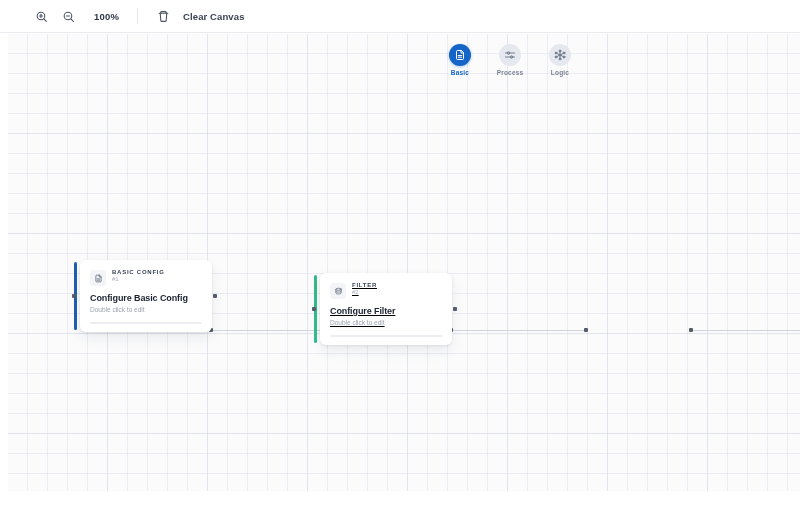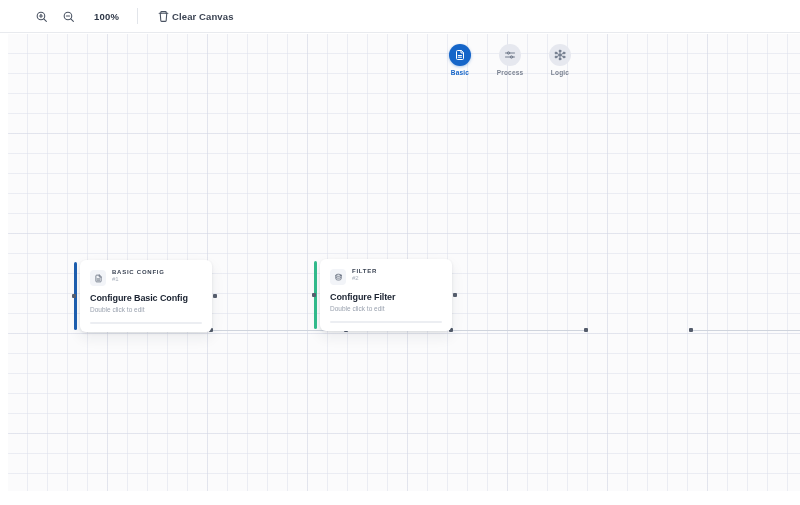--- a/index.html
+++ b/index.html
@@ -24,21 +24,21 @@
     background: #ffffff;
     border-bottom: 1px solid #e8eaee;
     display: flex;
     align-items: center;
     padding-left: 28px;
     gap: 0;
   }
   .tb-btn {
     display: flex;
     align-items: center;
-    gap: 2px;
+    gap: 13px;
     height: 24px;
     padding: 0 7px;
     border-radius: 4px;
     cursor: pointer;
     color: #3c4453;
     font-size: 9.5px;
     font-weight: 600;
     letter-spacing: .1px;
     white-space: nowrap;
     background: transparent;
@@ -339,21 +339,21 @@
         <span class="node-meta">
           <span class="node-type">BASIC CONFIG</span>
           <span class="node-id">#1</span>
         </span>
       </div>
       <div class="node-title">Configure Basic Config</div>
       <div class="node-sub">Double click to edit</div>
       <div class="node-bar"></div>
     </div>
 
-    <div class="node" style="left:312px; top:225px;">
+    <div class="node" style="left:312px; top:239px;text-decoration:underline;">
       <span class="node-accent" style="background:#31b98a;"></span>
       <span class="port in"></span>
       <span class="port out"></span>
       <div class="node-head">
         <span class="node-icon">
           <svg viewBox="0 0 24 24" fill="none" stroke="currentColor" stroke-width="2" stroke-linecap="round" stroke-linejoin="round">
             <ellipse cx="12" cy="6" rx="7" ry="2.8"></ellipse>
             <path d="M5 6v5c0 1.55 3.13 2.8 7 2.8s7-1.25 7-2.8V6"></path>
             <path d="M5 11v5c0 1.55 3.13 2.8 7 2.8s7-1.25 7-2.8v-5"></path>
           </svg>

